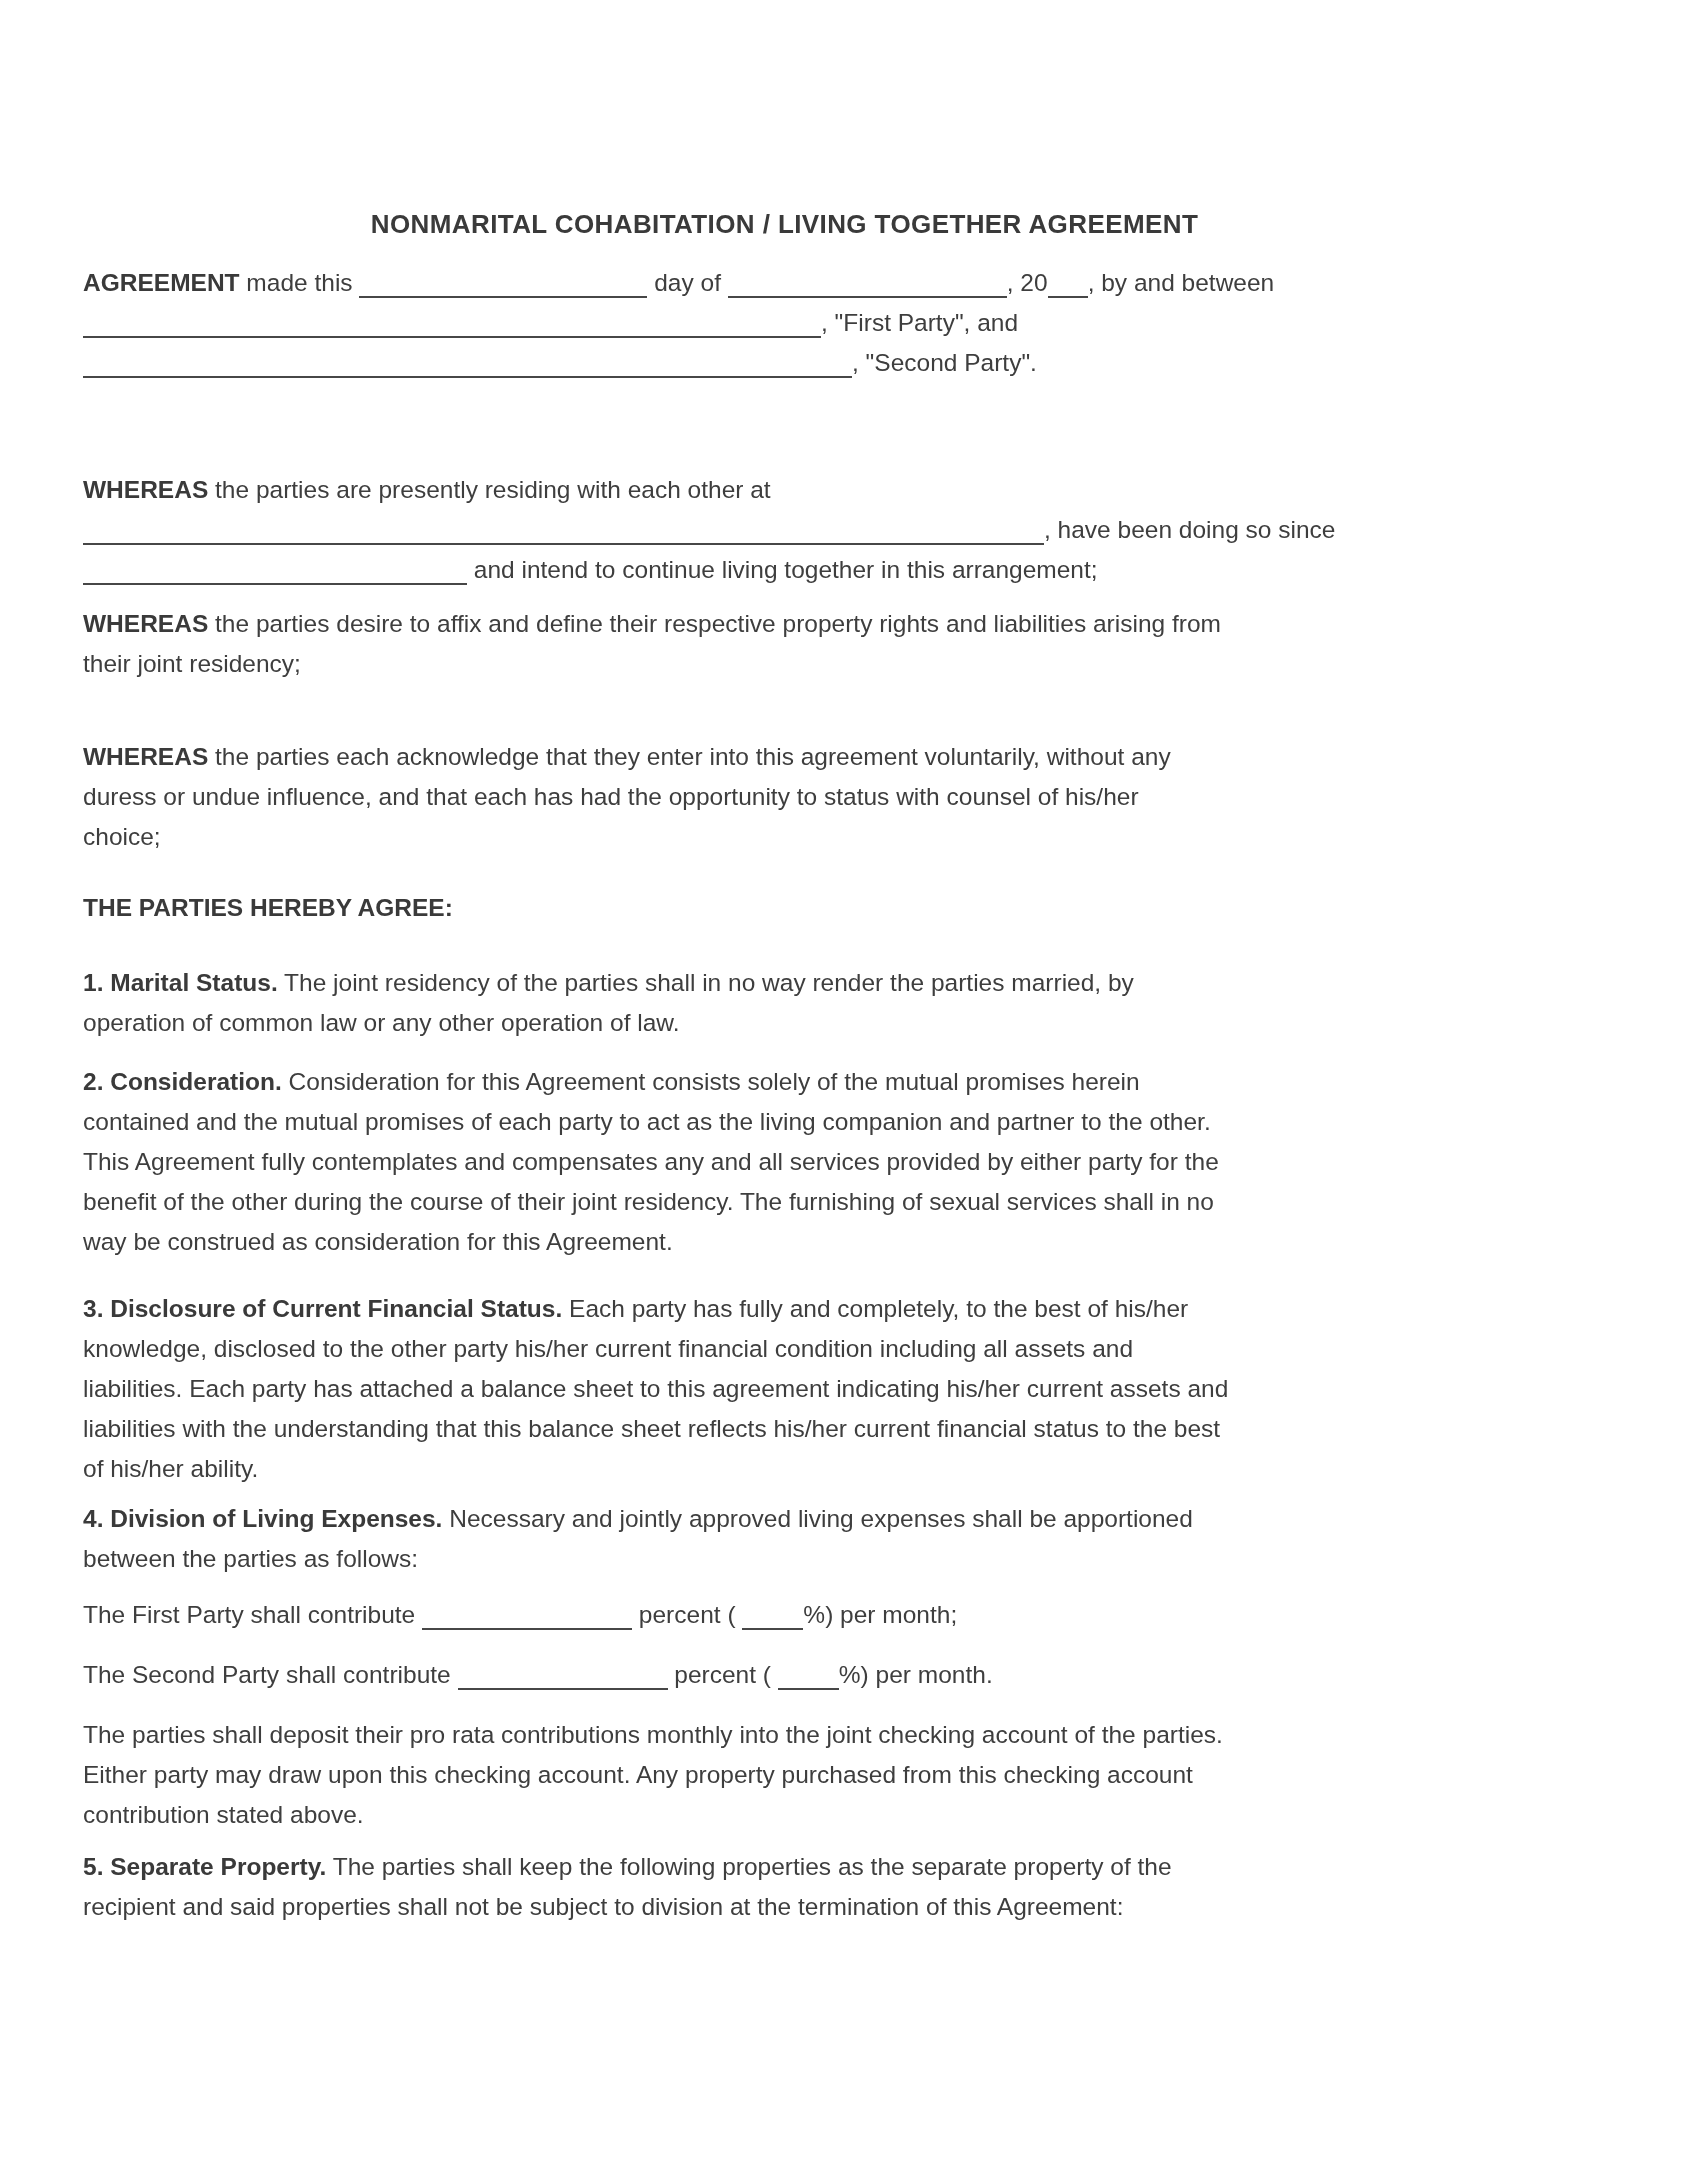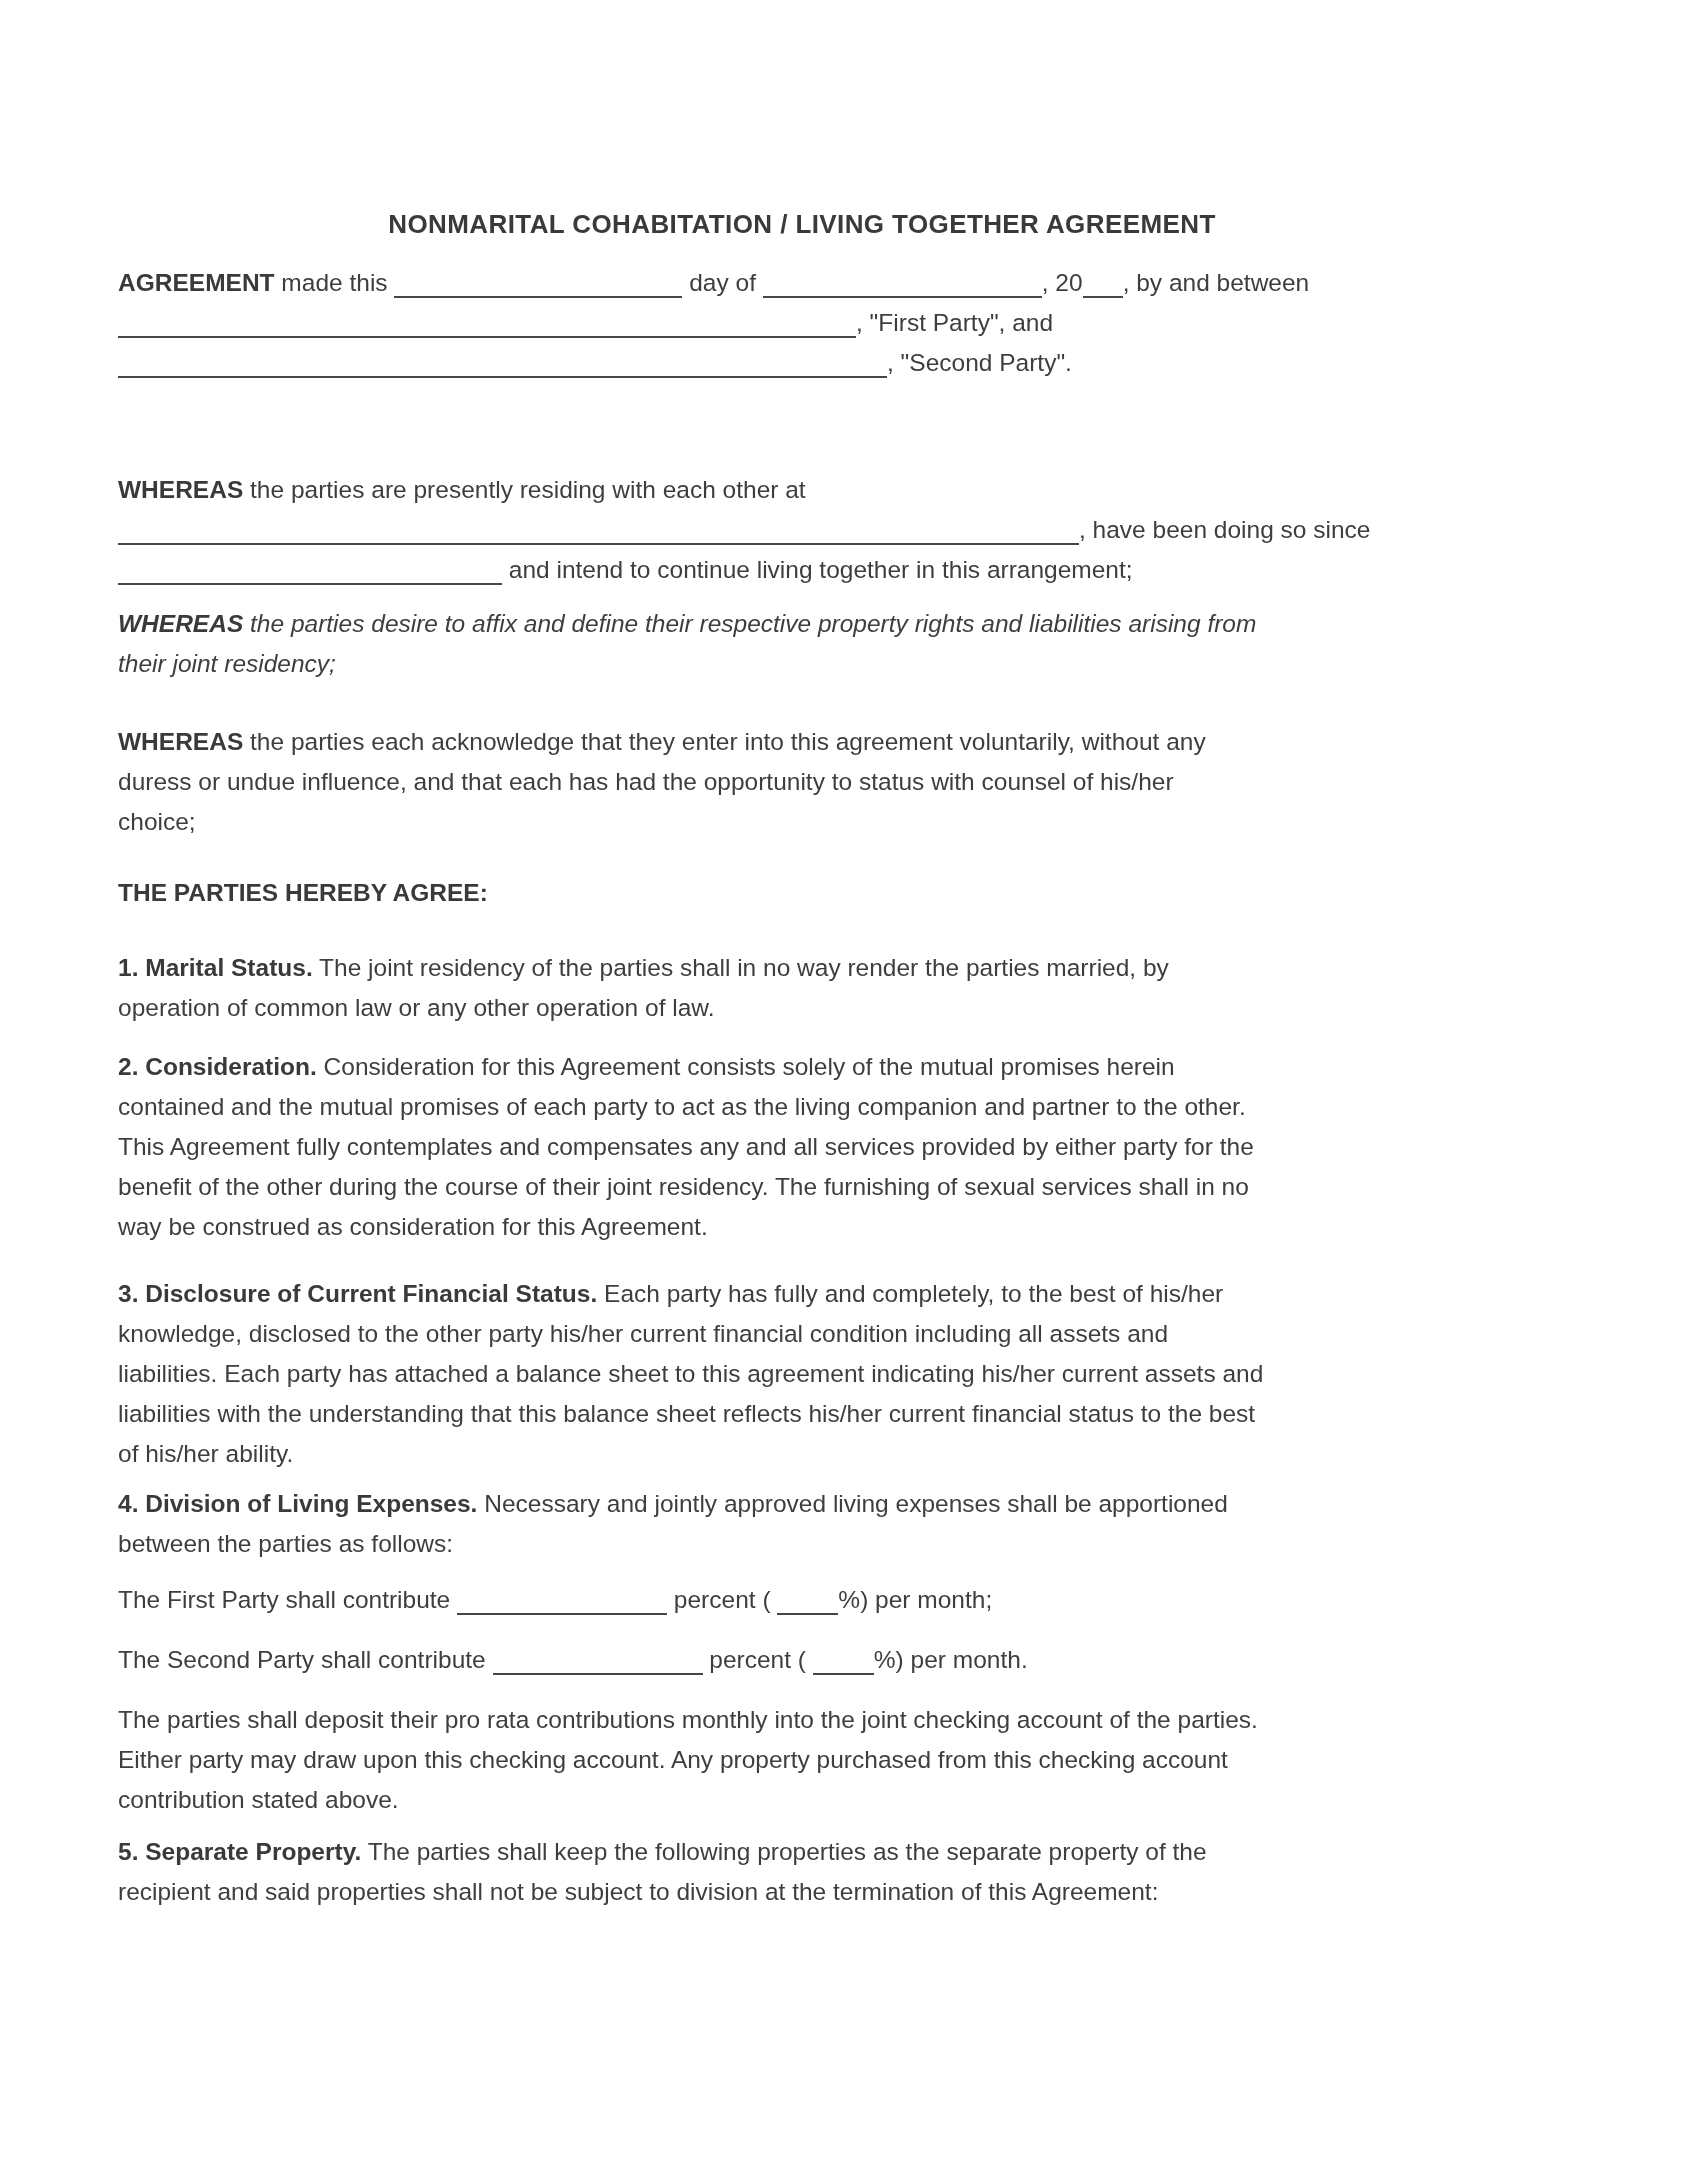--- a/index.html
+++ b/index.html
@@ -13,21 +13,21 @@
     font-family: "Liberation Sans", sans-serif;
     font-size: 24.5px;
     line-height: 40px;
     color: #3e3e3e;
     overflow: hidden;
   }
   .page {
     box-sizing: border-box;
     width: 1687px;
     height: 2096px;
-    padding: 204px 201px 0 118px;
+    padding: 204px 201px 0 83px;
     background: #ffffff;
   }
   .title {
     text-align: center;
     font-weight: 700;
     font-size: 26px;
     color: #3a3a3a;
     margin-bottom: 19px;
     letter-spacing: 0.4px;
   }
@@ -35,21 +35,21 @@
   .bold { font-weight: 700; color: #3a3a3a; }
   .blank {
     display: inline-block;
     height: 33px;
     margin-bottom: -7px;
     border-bottom: 2.6px solid #474747;
   }
   .para { margin: 0 0 17.5px 0; }
   .para-intro                     { margin-bottom: 87px; }
   .para-whereas-residence         { margin-bottom: 14px; }
-  .para-whereas-property-rights   { margin-bottom: 38px; font-style: italic; }
+  .para-whereas-property-rights   { margin-bottom: 53px; }
   .para-whereas-voluntary         { margin-bottom: 31px; }
   .para-agreement-heading         { margin-bottom: 35px; }
   .para-marital-status            { margin-bottom: 19px; }
   .para-consideration             { margin-bottom: 27px; }
   .para-financial-disclosure      { margin-bottom: 9.6px; }
   .para-living-expenses           { margin-bottom: 16.6px; }
   .para-first-party-contribution  { margin-bottom: 20px; }
   .para-second-party-contribution { margin-bottom: 20px; }
   .para-joint-account             { margin-bottom: 12.2px; }
   .para-separate-property         { margin-bottom: 0; }

